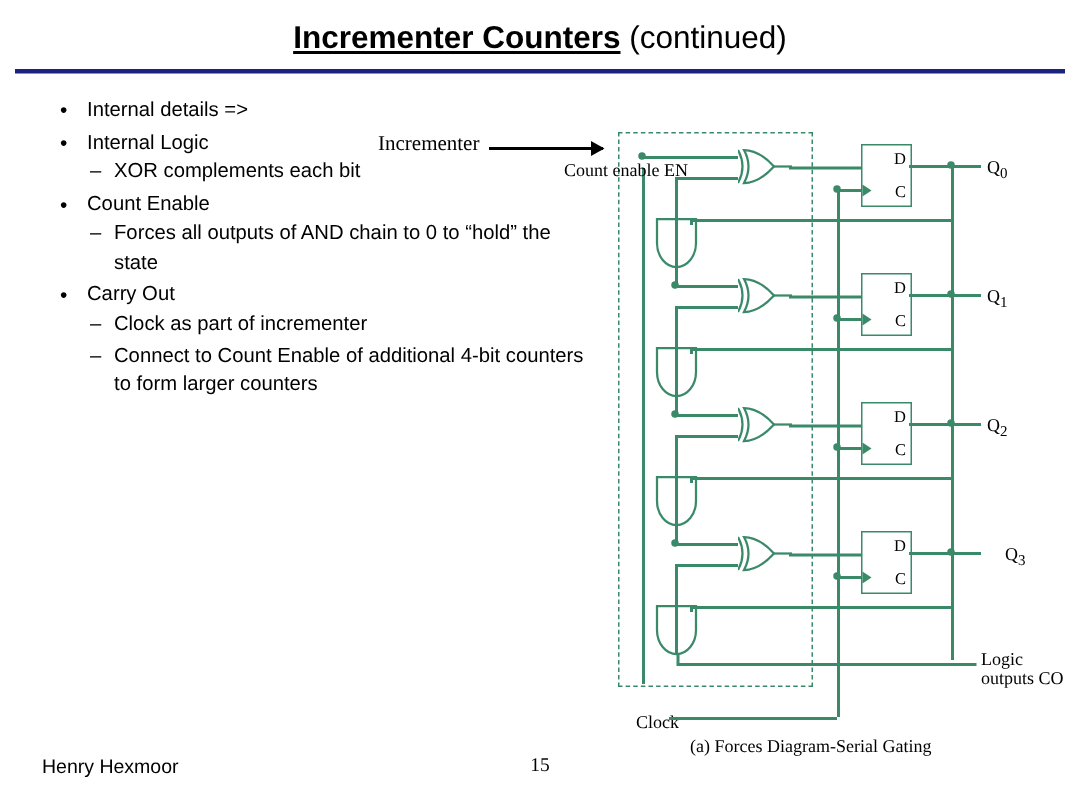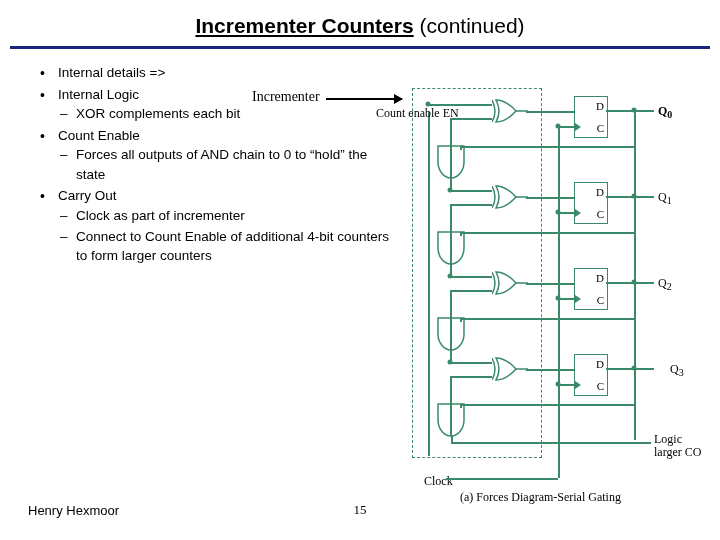--- a/index.html
+++ b/index.html
@@ -235,21 +235,21 @@
   </div>
   <div class="wire h" style="left:22px; top:22px; width:64px;"></div>
   <div class="wire h" style="left:44px; top:36px; width:42px;"></div>
   <div class="wire v" style="left:44px; top:36px; height:60px;"></div>
   <div class="wire h" style="left:120px; top:29px; width:48px;"></div>
   <div class="wire h" style="left:152px; top:44px; width:16px;"></div>
   <div class="wire h" style="left:200px; top:28px; width:48px;"></div>
   <div class="node" style="left:22px; top:22px;"></div>
   <div class="node" style="left:152px; top:44px;"></div>
   <div class="node" style="left:228px; top:28px;"></div>
-  <div class="lbl" style="left:252px; top:22px;font-weight:bold;"><span>Q</span><sub>0</sub></div>
+  <div class="lbl" style="left:252px; top:22px;"><span>Q</span><sub>0</sub></div>
 
   <div class="andg" style="left:30px; top:62px;">
     <svg viewBox="0 0 30 36">
         <path d="M2 2 L28 2 L28 18 A13 16 0 0 1 2 18 Z" fill="none" stroke="#3a8a6a" stroke-width="1.5"></path>
         <line x1="15" y1="34" x2="15" y2="36" stroke="#3a8a6a" stroke-width="1.5"></line>
       </svg>
   </div>
   <div class="wire h" style="left:44px; top:96px; width:2px;"></div>
 
   <div class="xor" style="left:86px; top:102px;">
@@ -334,21 +334,21 @@
   <div class="lbl" style="left:252px; top:280px;margin-left:12px;"><span>Q</span><sub>3</sub></div>
 
   <div class="andg" style="left:30px; top:320px;">
     <svg viewBox="0 0 30 36">
         <path d="M2 2 L28 2 L28 18 A13 16 0 0 1 2 18 Z" fill="none" stroke="#3a8a6a" stroke-width="1.5"></path>
       </svg>
   </div>
   <div class="wire v" style="left:45px; top:354px; height:6px;"></div>
   <div class="wire h" style="left:45px; top:360px; width:200px;"></div>
   <div class="lbl" style="left:248px; top:350px;">Logic</div>
-  <div class="lbl" style="left:248px; top:363px;">larger CO</div>
+  <div class="lbl" style="left:248px; top:363px;">outputs CO</div>
 
   <div class="wire h" style="left:54px; top:64px; width:174px;"></div>
   <div class="wire h" style="left:54px; top:150px; width:174px;"></div>
   <div class="wire h" style="left:54px; top:236px; width:174px;"></div>
   <div class="wire h" style="left:54px; top:322px; width:174px;"></div>
   <div class="wire v" style="left:54px; top:64px; height:4px;"></div>
   <div class="wire v" style="left:54px; top:150px; height:4px;"></div>
   <div class="wire v" style="left:54px; top:236px; height:4px;"></div>
   <div class="wire v" style="left:54px; top:322px; height:4px;"></div>
 

